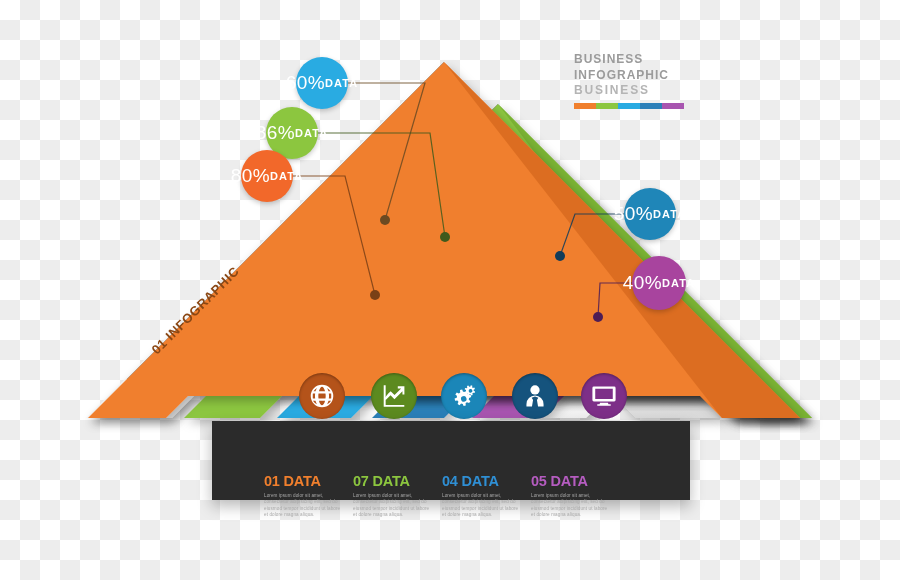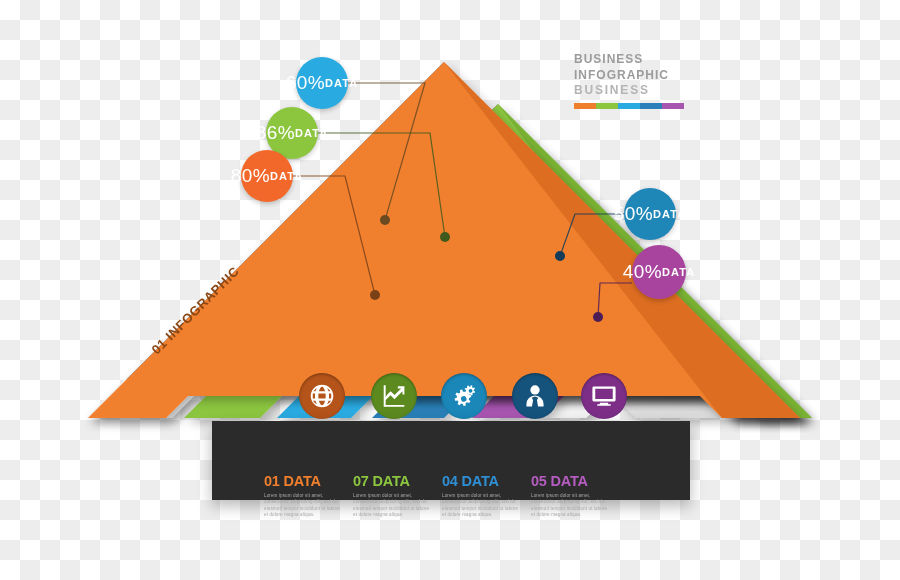--- a/index.html
+++ b/index.html
@@ -196,21 +196,21 @@
     <span class="d">DATA</span>
   </div>
   <div class="pc" style="left: 241px; top: 150px; width: 52px; height: 52px; background: rgb(242, 104, 42);">
     <span class="v">80%</span>
     <span class="d">DATA</span>
   </div>
   <div class="pc" style="left: 624px; top: 188px; width: 52px; height: 52px; background: rgb(31, 134, 184);">
     <span class="v">50%</span>
     <span class="d">DATA</span>
   </div>
-  <div class="pc" style="left: 632px; top: 245px; width: 54px; height: 54px; background: rgb(168, 68, 158);">
+  <div class="pc" style="left: 632px; top: 256px; width: 54px; height: 54px; background: rgb(168, 68, 158);">
     <span class="v">40%</span>
     <span class="d">DATA</span>
   </div>
 
   <div class="ic" style="left: 299px; top: 373px; background: rgb(180, 83, 26);">
     <svg viewBox="0 0 24 24">
       <path d="M12 1.6A10.4 10.4 0 1 0 22.4 12 10.41 10.41 0 0 0 12 1.6zm0 1.9c1.05 0 2.2 1.6 2.82 4.2H9.18C9.8 5.1 10.95 3.5 12 3.5zM7.3 4.5a13.6 13.6 0 0 0-1.3 3.2H4.2a8.6 8.6 0 0 1 3.1-3.2zM3.6 9.6h2.1A18 18 0 0 0 5.5 12a18 18 0 0 0 .2 2.4H3.6A8.5 8.5 0 0 1 3.5 12a8.5 8.5 0 0 1 .1-2.4zm0 6.7H6a13.6 13.6 0 0 0 1.3 3.2 8.6 8.6 0 0 1-3.7-3.2zM12 20.5c-1.05 0-2.2-1.6-2.82-4.2h5.64c-.62 2.6-1.77 4.2-2.82 4.2zm3.2-6.1H8.8A16 16 0 0 1 8.6 12a16 16 0 0 1 .2-2.4h6.4a16 16 0 0 1 .2 2.4 16 16 0 0 1-.2 2.4zm1.5 5.1a13.6 13.6 0 0 0 1.3-3.2h2.4a8.6 8.6 0 0 1-3.7 3.2zm1.6-5.1a18 18 0 0 0 .2-2.4 18 18 0 0 0-.2-2.4h2.1a8.5 8.5 0 0 1 .1 2.4 8.5 8.5 0 0 1-.1 2.4zM18 7.7a13.6 13.6 0 0 0-1.3-3.2 8.6 8.6 0 0 1 3.1 3.2z"></path>
     </svg>
   </div>
   <div class="ic" style="left: 371px; top: 373px; background: rgb(92, 138, 31);">

